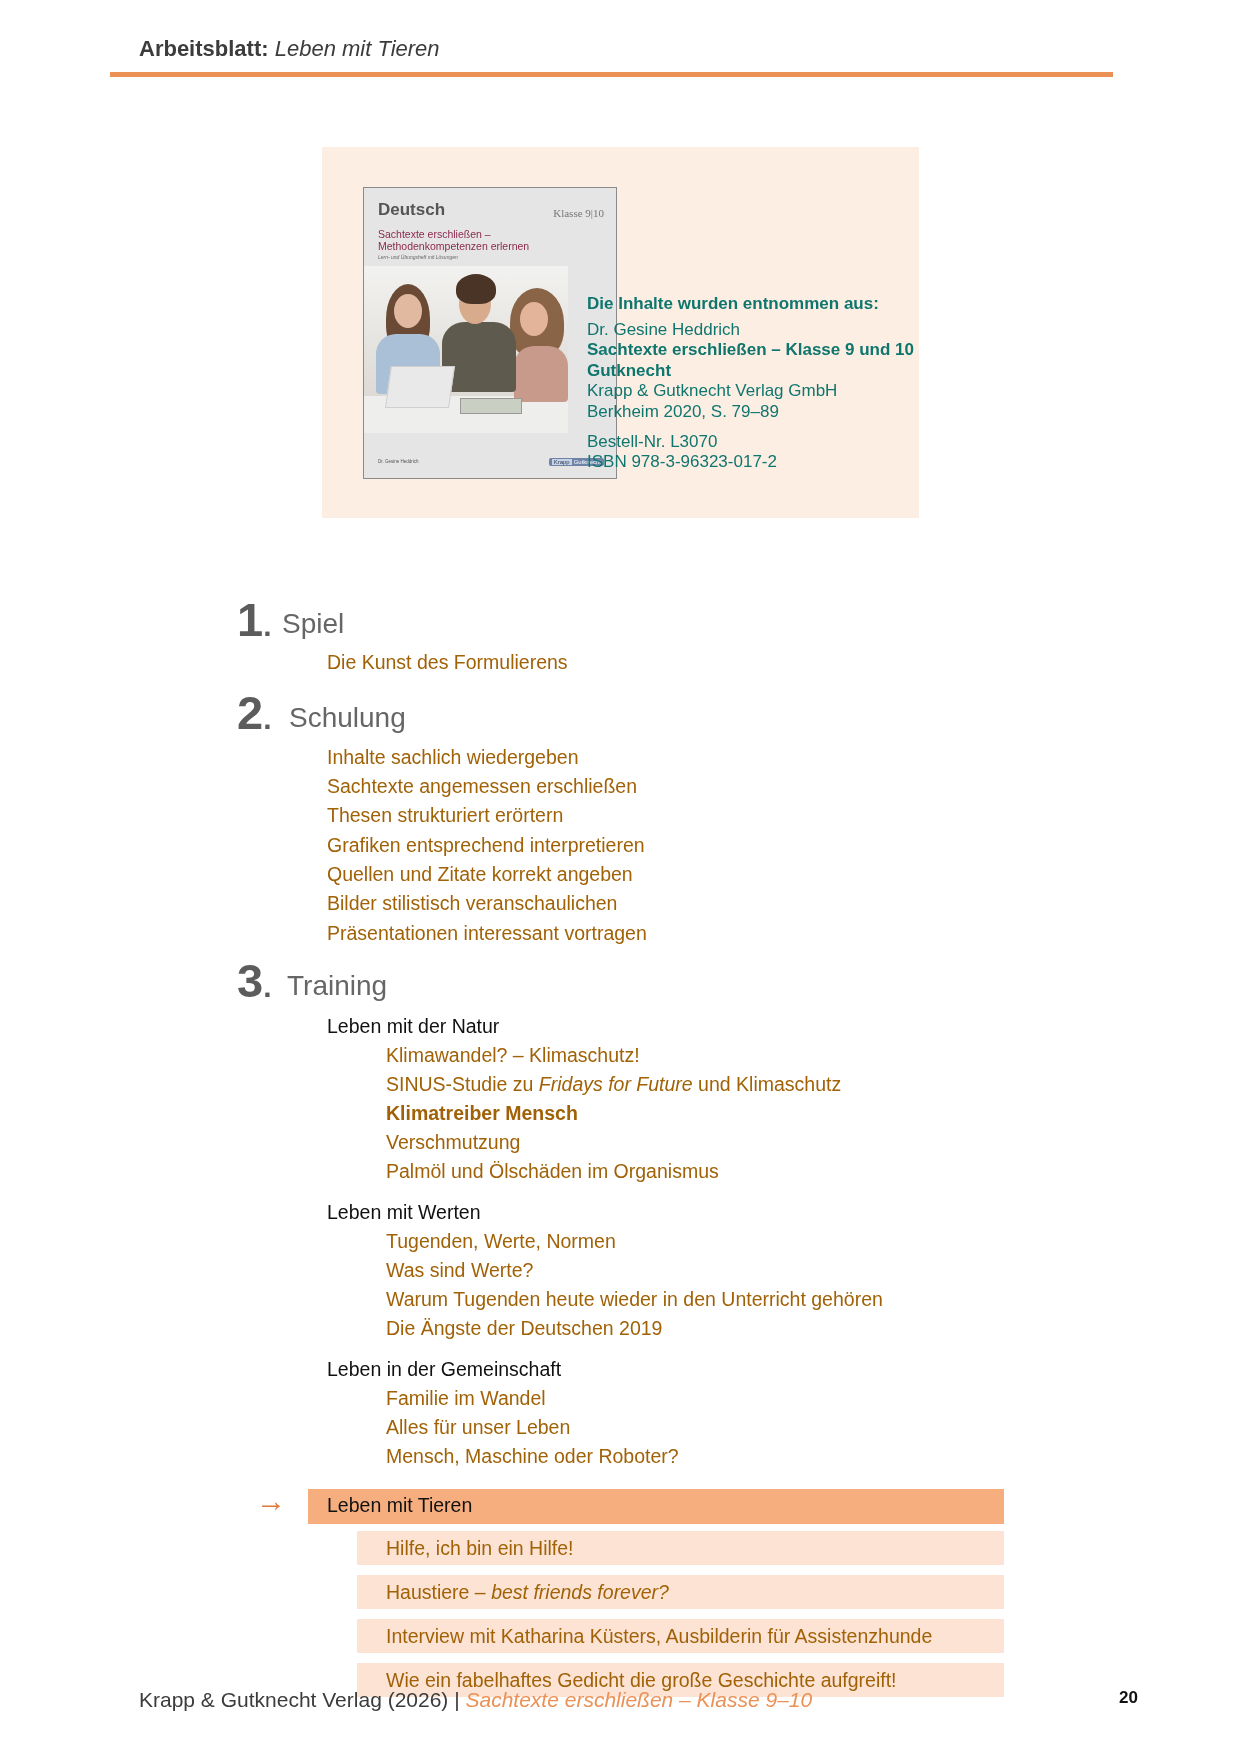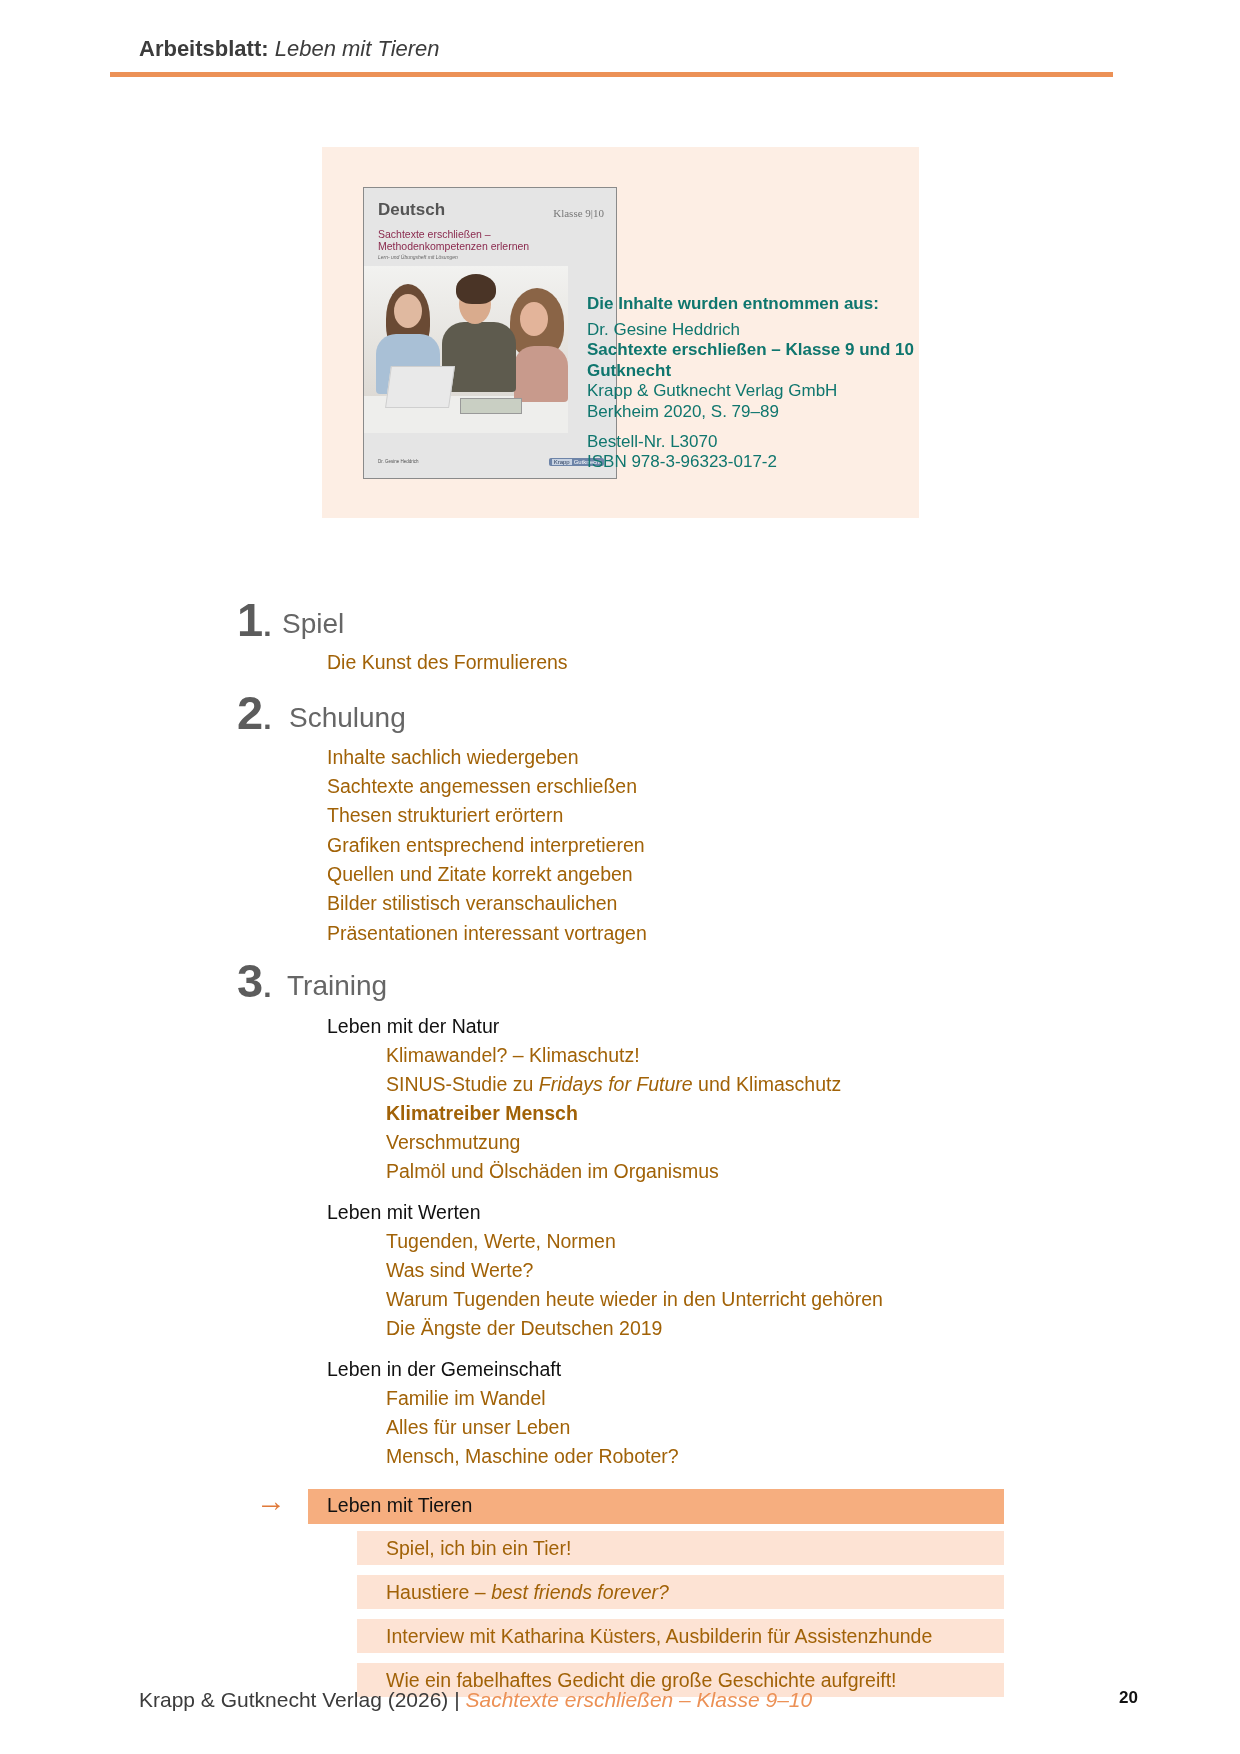--- a/index.html
+++ b/index.html
@@ -143,21 +143,21 @@
 <div class="abs sub" style="left:327px; top:1360px;">Leben in der Gemeinschaft</div>
 <div class="abs item" style="left:386px; top:1389px;">Familie im Wandel</div>
 <div class="abs item" style="left:386px; top:1418px;">Alles für unser Leben</div>
 <div class="abs item" style="left:386px; top:1447px;">Mensch, Maschine oder Roboter?</div>
 
 <div class="abs arrow">→</div>
 <div class="abs hl-bar"></div>
 <div class="abs sub" style="left:327px; top:1496px;">Leben mit Tieren</div>
 
 <div class="abs hl-row" style="top:1531px;"></div>
-<div class="abs item" style="left:386px; top:1539px;">Spiel, ich bin ein Tier!</div>
+<div class="abs item" style="left:386px; top:1539px;">Hilfe, ich bin ein Hilfe!</div>
 
 <div class="abs hl-row" style="top:1575px;"></div>
 <div class="abs item" style="left:386px; top:1583px;"><span>Haustiere – </span><span class="i">best friends forever?</span><span></span></div>
 
 <div class="abs hl-row" style="top:1619px;"></div>
 <div class="abs item" style="left:386px; top:1627px;">Interview mit Katharina Küsters, Ausbilderin für Assistenzhunde</div>
 
 <div class="abs hl-row" style="top:1663px;"></div>
 <div class="abs item" style="left:386px; top:1671px;">Wie ein fabelhaftes Gedicht die große Geschichte aufgreift!</div>
 

